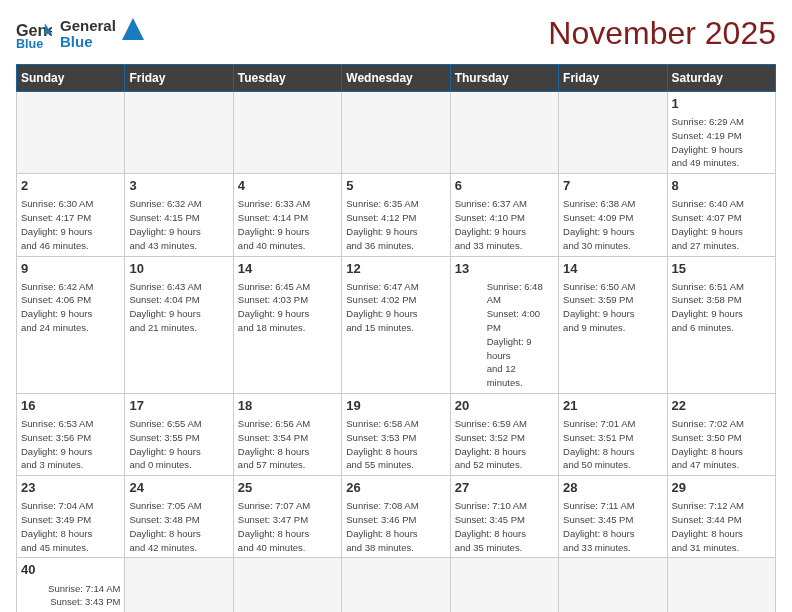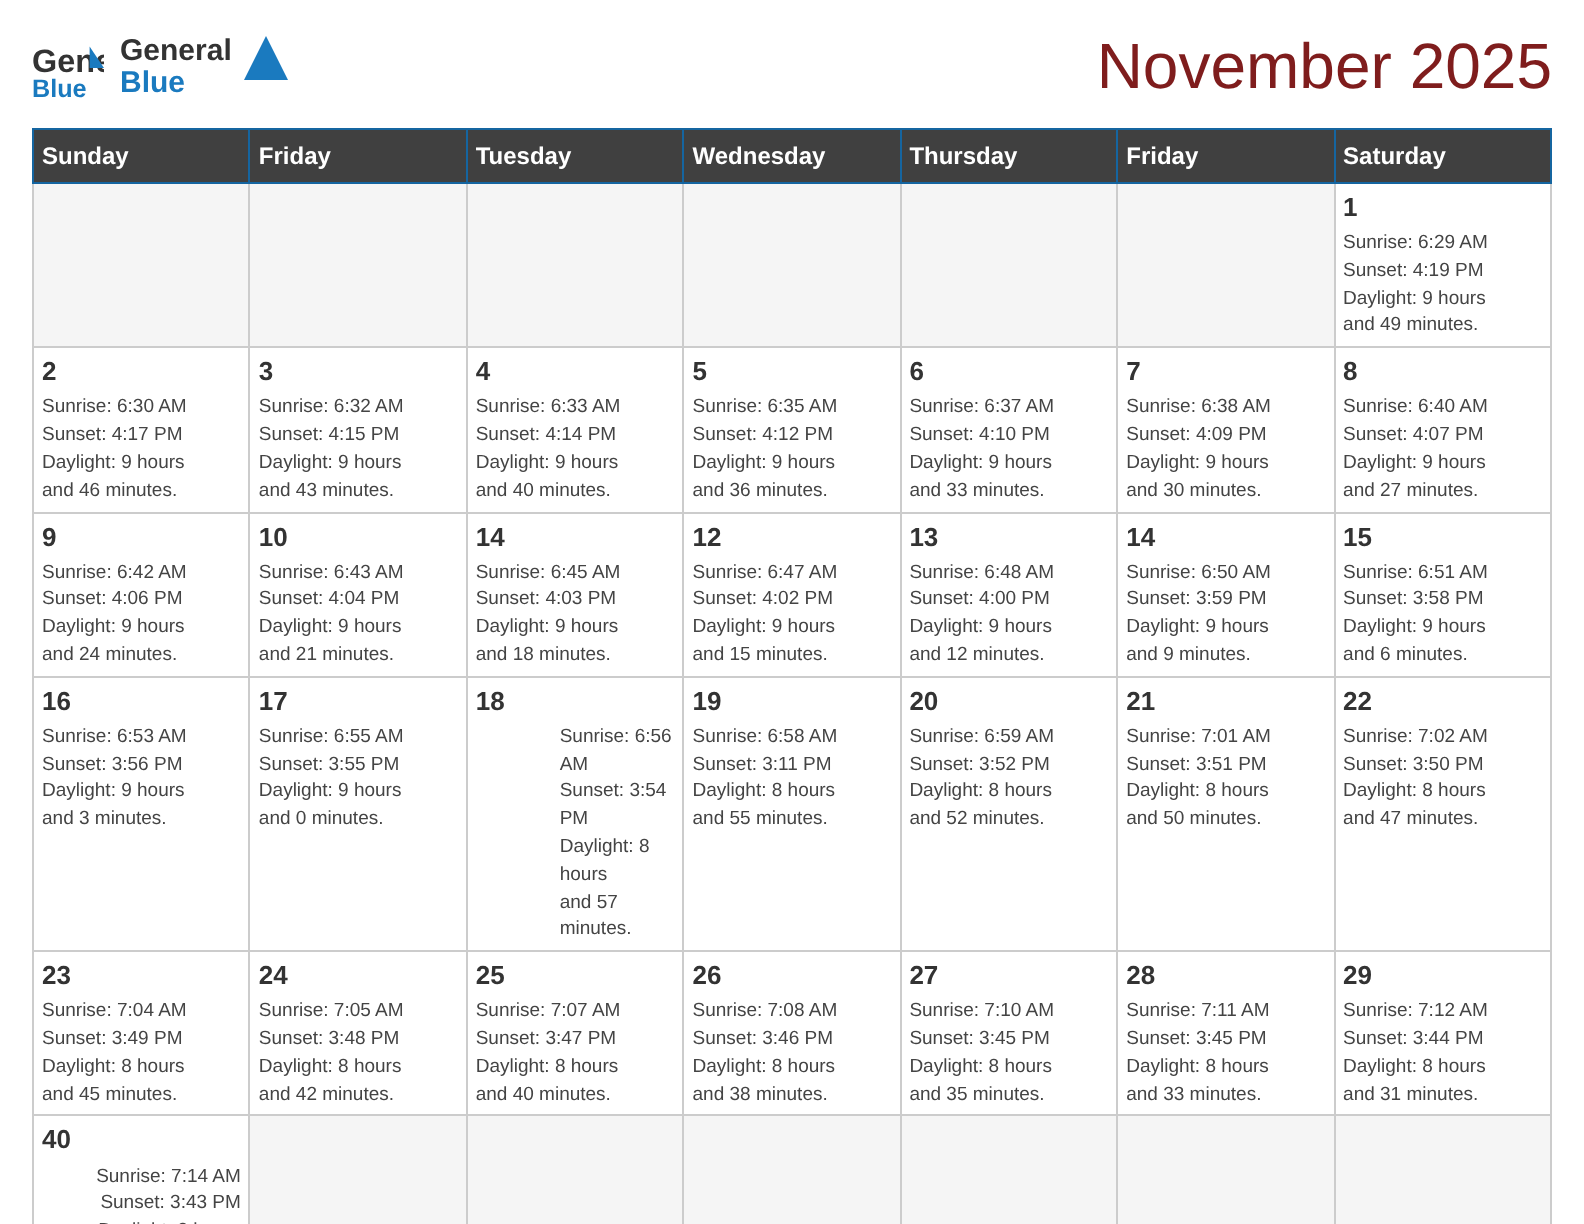--- a/index.html
+++ b/index.html
@@ -205,21 +205,21 @@
         </td>
         <td>
           <span class="day-number">12</span>
           <div class="day-info" style="white-space: pre-line;">Sunrise: 6:47 AM
 Sunset: 4:02 PM
 Daylight: 9 hours
 and 15 minutes.</div>
         </td>
         <td>
           <span class="day-number">13</span>
-          <div class="day-info" style="white-space: pre-line;">Sunrise: 6:48 AM
+          <div class="day-info" style="white-space: pre-line; margin-left: 32px;">Sunrise: 6:48 AM
 Sunset: 4:00 PM
 Daylight: 9 hours
 and 12 minutes.</div>
         </td>
         <td>
           <span class="day-number">14</span>
           <div class="day-info" style="white-space: pre-line;">Sunrise: 6:50 AM
 Sunset: 3:59 PM
 Daylight: 9 hours
 and 9 minutes.</div>
@@ -242,29 +242,29 @@
         </td>
         <td>
           <span class="day-number">17</span>
           <div class="day-info" style="white-space: pre-line;">Sunrise: 6:55 AM
 Sunset: 3:55 PM
 Daylight: 9 hours
 and 0 minutes.</div>
         </td>
         <td>
           <span class="day-number">18</span>
-          <div class="day-info" style="white-space: pre-line; margin-left: 42px;">Sunrise: 6:56 AM
+          <div class="day-info" style="white-space: pre-line;">Sunrise: 6:56 AM
 Sunset: 3:54 PM
 Daylight: 8 hours
 and 57 minutes.</div>
         </td>
         <td>
           <span class="day-number">19</span>
           <div class="day-info" style="white-space: pre-line;">Sunrise: 6:58 AM
-Sunset: 3:11 PM
+Sunset: 3:53 PM
 Daylight: 8 hours
 and 55 minutes.</div>
         </td>
         <td>
           <span class="day-number">20</span>
           <div class="day-info" style="white-space: pre-line;">Sunrise: 6:59 AM
 Sunset: 3:52 PM
 Daylight: 8 hours
 and 52 minutes.</div>
         </td>

